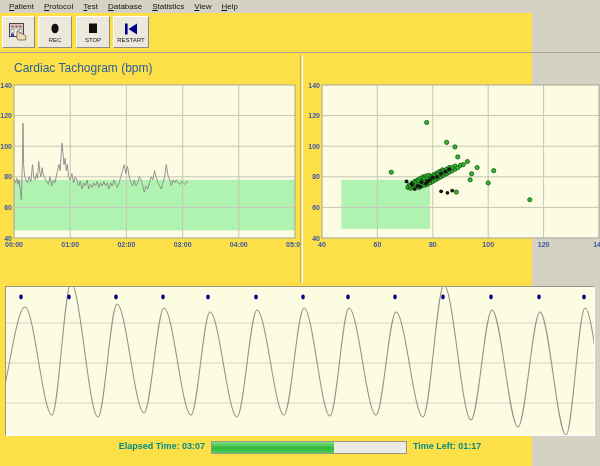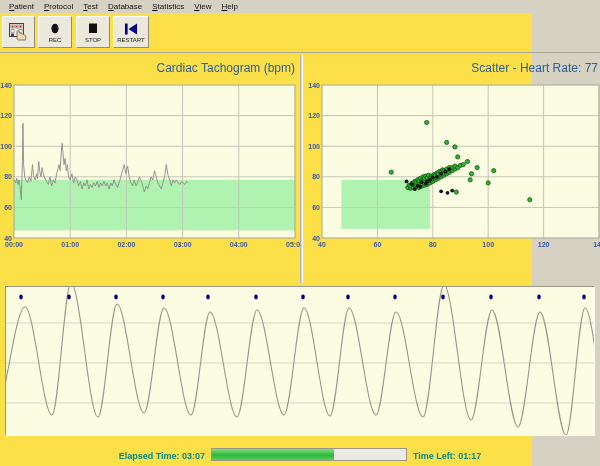--- a/index.html
+++ b/index.html
@@ -17,32 +17,32 @@
   .toolbar { position:absolute; left:0; top:13px; width:600px; height:40px;
     border-bottom:1px solid #aaa69a; }
   .tb-btn { position:absolute; top:3px; height:32px; background:#ece8dc;
     border:1px solid; border-color:#ffffff #8f8b80 #8f8b80 #ffffff;
     display:flex; flex-direction:column; align-items:center; justify-content:center; }
   .tb-btn .ic { height:16px; display:flex; align-items:center; justify-content:center; }
   .tb-btn .lb { font-size:6px; line-height:7px; color:#222; letter-spacing:0; }
 
   
   .charts { position:absolute; left:0; top:55px; width:600px; height:228px; }
-  .chart-title { position:absolute; top:6px; font-size:12px; color:#2a5f9e; text-align:right; }
+  .chart-title { position:absolute; top:6px; font-size:12px; color:#2a5f9e; text-align:left; }
   .divider { position:absolute; left:300px; top:0; width:3px; height:228px;
     border-left:1px solid #b4b0a4; border-right:1px solid #ffffff; }
   svg { display:block; }
 
   
   .wave-panel { position:absolute; left:5px; top:286px; width:590px; height:150px;
     background:#fcfce2; border:1px solid; border-color:#9a968a #ffffff #ffffff #9a968a; overflow:hidden; }
 
   
   .statusbar { position:absolute; left:0; top:441px; width:600px; height:20px;
-    display:flex; align-items:flex-end; justify-content:center; gap:6px; }
+    display:flex; align-items:flex-start; justify-content:center; gap:6px; }
   .status-text { font-size:9px; font-weight:bold; color:#008b8b; white-space:nowrap; }
   .progress { width:196px; height:13px; background:#ebebe4; border:1px solid #9a968a; }
   .progress-fill { height:100%; background:linear-gradient(180deg,#7fe07f 0%,#2eb83a 55%,#53cf5a 100%); }
 </style>
 </head>
 <body>
 
 <div class="window">
 
   <div class="menubar" id="menubar">
@@ -125,21 +125,20 @@
         <text x="12" y="93.7" fill="#3a57a8" font-size="7" font-weight="bold" text-anchor="end">100</text>
         <line x1="14" y1="60.599999999999994" x2="295" y2="60.599999999999994" stroke="#c6c6b8" stroke-width="1"></line>
         <text x="12" y="63.099999999999994" fill="#3a57a8" font-size="7" font-weight="bold" text-anchor="end">120</text>
         <text x="12" y="32.5" fill="#3a57a8" font-size="7" font-weight="bold" text-anchor="end">140</text>
         <rect x="14" y="30" width="281" height="153" fill="none" stroke="#a5a59a" stroke-width="1"></rect>
         <polyline points="14.0,124.9 15.7,127.9 16.8,123.3 17.9,129.4 19.1,124.9 20.2,134.0 21.3,144.8 22.4,106.5 23.0,68.3 23.6,109.6 24.7,121.8 25.8,124.9 27.5,127.9 29.2,121.8 30.9,126.4 32.5,109.6 33.7,121.8 35.4,124.9 36.5,118.7 37.6,123.3 38.7,106.5 39.9,117.2 41.0,121.8 42.1,112.6 43.2,118.7 44.9,123.3 46.6,126.4 48.3,129.4 50.0,121.8 51.7,131.0 53.3,124.9 55.0,127.9 56.7,118.7 57.8,114.1 59.0,109.6 60.1,115.7 61.2,98.8 62.1,88.1 62.9,97.3 64.0,109.6 65.1,103.4 66.3,115.7 67.4,109.6 68.5,121.8 70.2,124.9 71.9,118.7 73.6,127.9 75.3,121.8 76.9,124.9 78.6,131.0 80.3,126.4 82.0,134.0 83.7,127.9 85.4,131.0 87.1,124.9 88.7,134.0 90.4,129.4 92.1,132.5 93.8,127.9 95.5,131.0 97.2,126.4 98.9,132.5 100.5,127.9 102.2,131.0 103.9,126.4 105.6,131.0 107.3,127.9 109.0,134.0 110.7,127.9 112.3,131.0 114.0,124.9 115.7,129.4 117.4,132.5 119.1,127.9 120.8,121.8 122.5,115.7 124.2,109.6 125.8,118.7 127.5,111.1 129.2,121.8 130.9,127.9 132.6,131.0 134.3,124.9 136.0,131.0 137.6,127.9 139.3,121.8 141.0,124.9 142.7,131.0 144.4,137.1 146.1,131.0 147.8,134.0 149.4,127.9 151.1,121.8 152.8,124.9 154.5,115.7 156.2,121.8 157.9,127.9 159.6,131.0 161.2,134.0 162.9,127.9 164.6,121.8 166.3,109.6 168.0,120.3 169.7,124.9 171.4,131.0 173.0,124.9 174.7,127.9 176.4,124.9 178.1,127.9 179.8,129.4 181.5,126.4 183.2,127.9 184.8,129.4 186.5,126.4 188.2,127.9" fill="none" stroke="#8a8a8a" stroke-width="0.9"></polyline>
       </svg>
 
     <div class="divider"></div>
 
-    <div class="chart-title" style="left:322px;width:276px;">Scatter - Heart Rate: 77</div>
     <svg id="scatter-svg" width="298" height="228" style="position:absolute;left:302px;top:0;">
         <rect x="20" y="30" width="277" height="153" fill="#fcfce2"></rect>
         <rect x="39.39" y="124.86" width="88.64" height="48.959999999999994" fill="#b0f2b0"></rect>
         <text x="20" y="192" fill="#3a57a8" font-size="7" font-weight="bold" text-anchor="middle">40</text>
         <line x1="75.4" y1="30" x2="75.4" y2="183" stroke="#c6c6b8" stroke-width="1"></line>
         <text x="75.4" y="192" fill="#3a57a8" font-size="7" font-weight="bold" text-anchor="middle">60</text>
         <line x1="130.8" y1="30" x2="130.8" y2="183" stroke="#c6c6b8" stroke-width="1"></line>
         <text x="130.8" y="192" fill="#3a57a8" font-size="7" font-weight="bold" text-anchor="middle">80</text>
         <line x1="186.2" y1="30" x2="186.2" y2="183" stroke="#c6c6b8" stroke-width="1"></line>
         <text x="186.2" y="192" fill="#3a57a8" font-size="7" font-weight="bold" text-anchor="middle">100</text>

